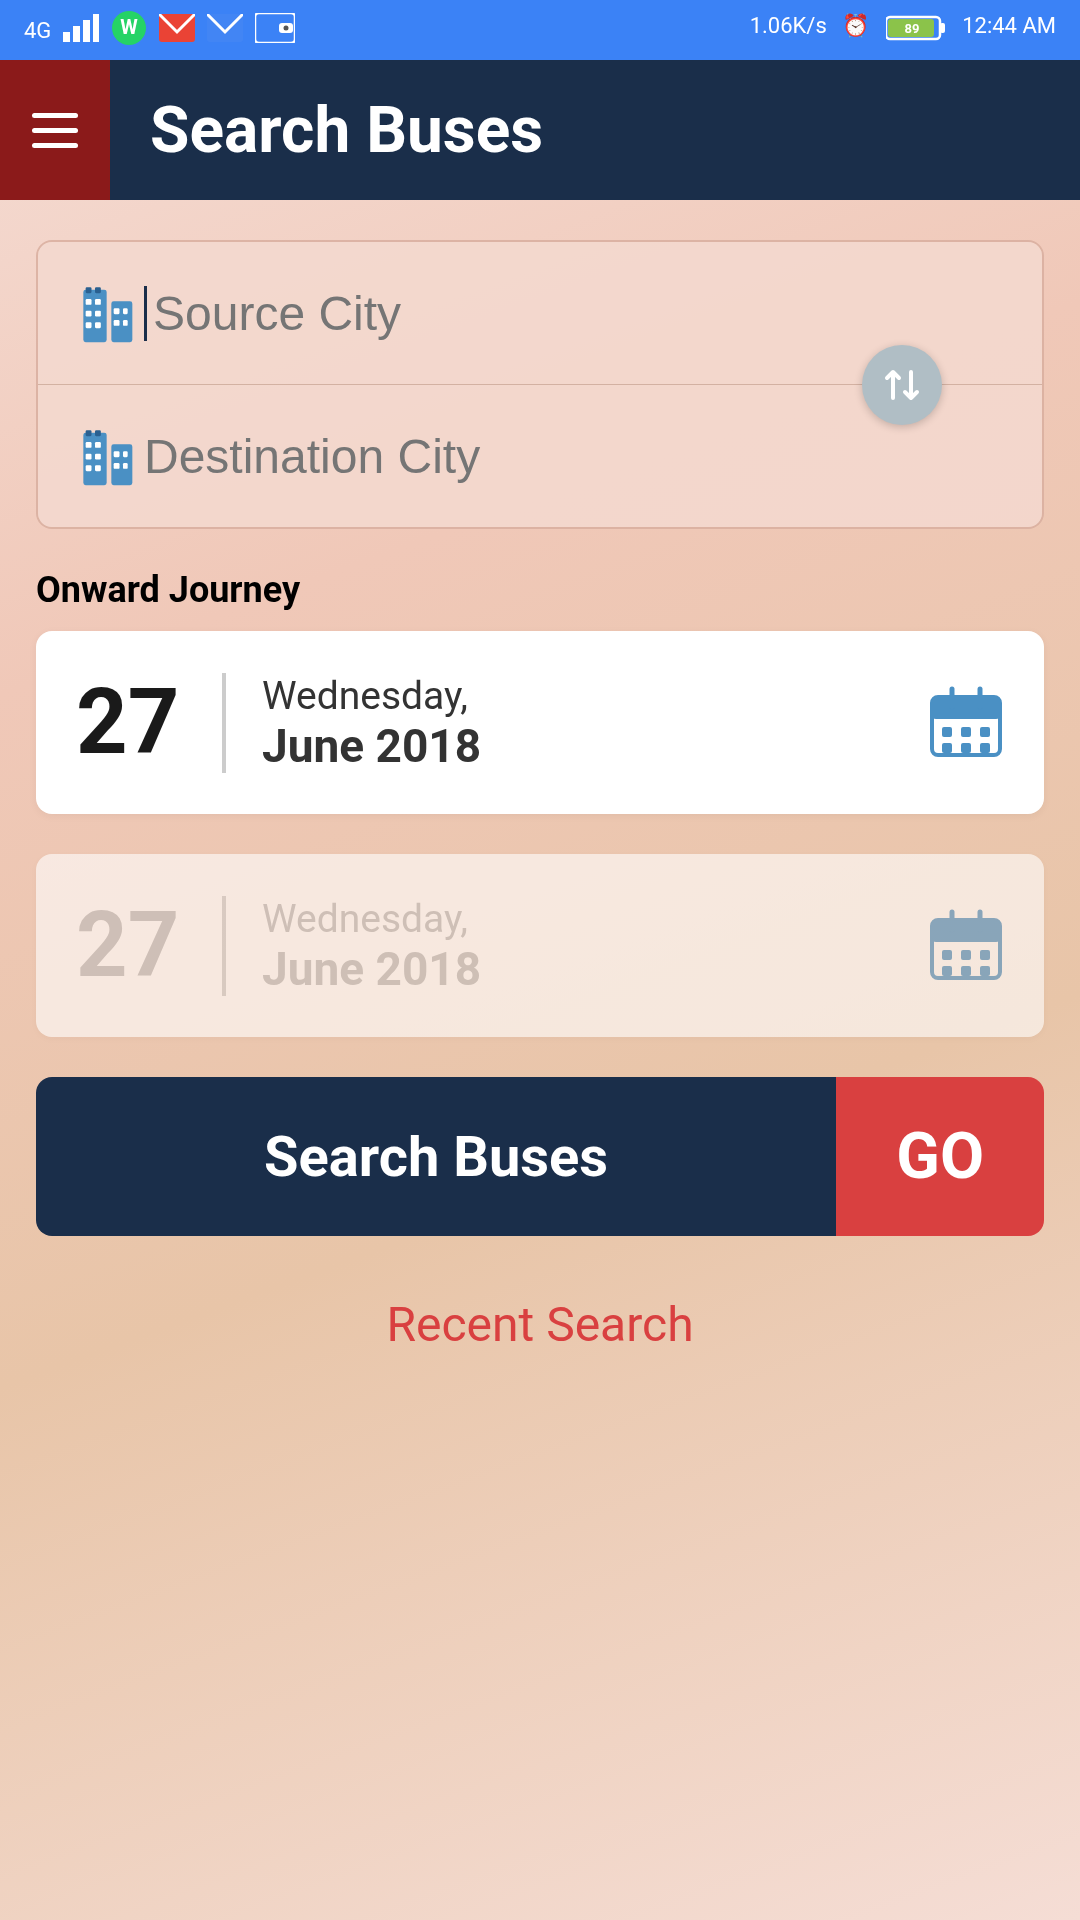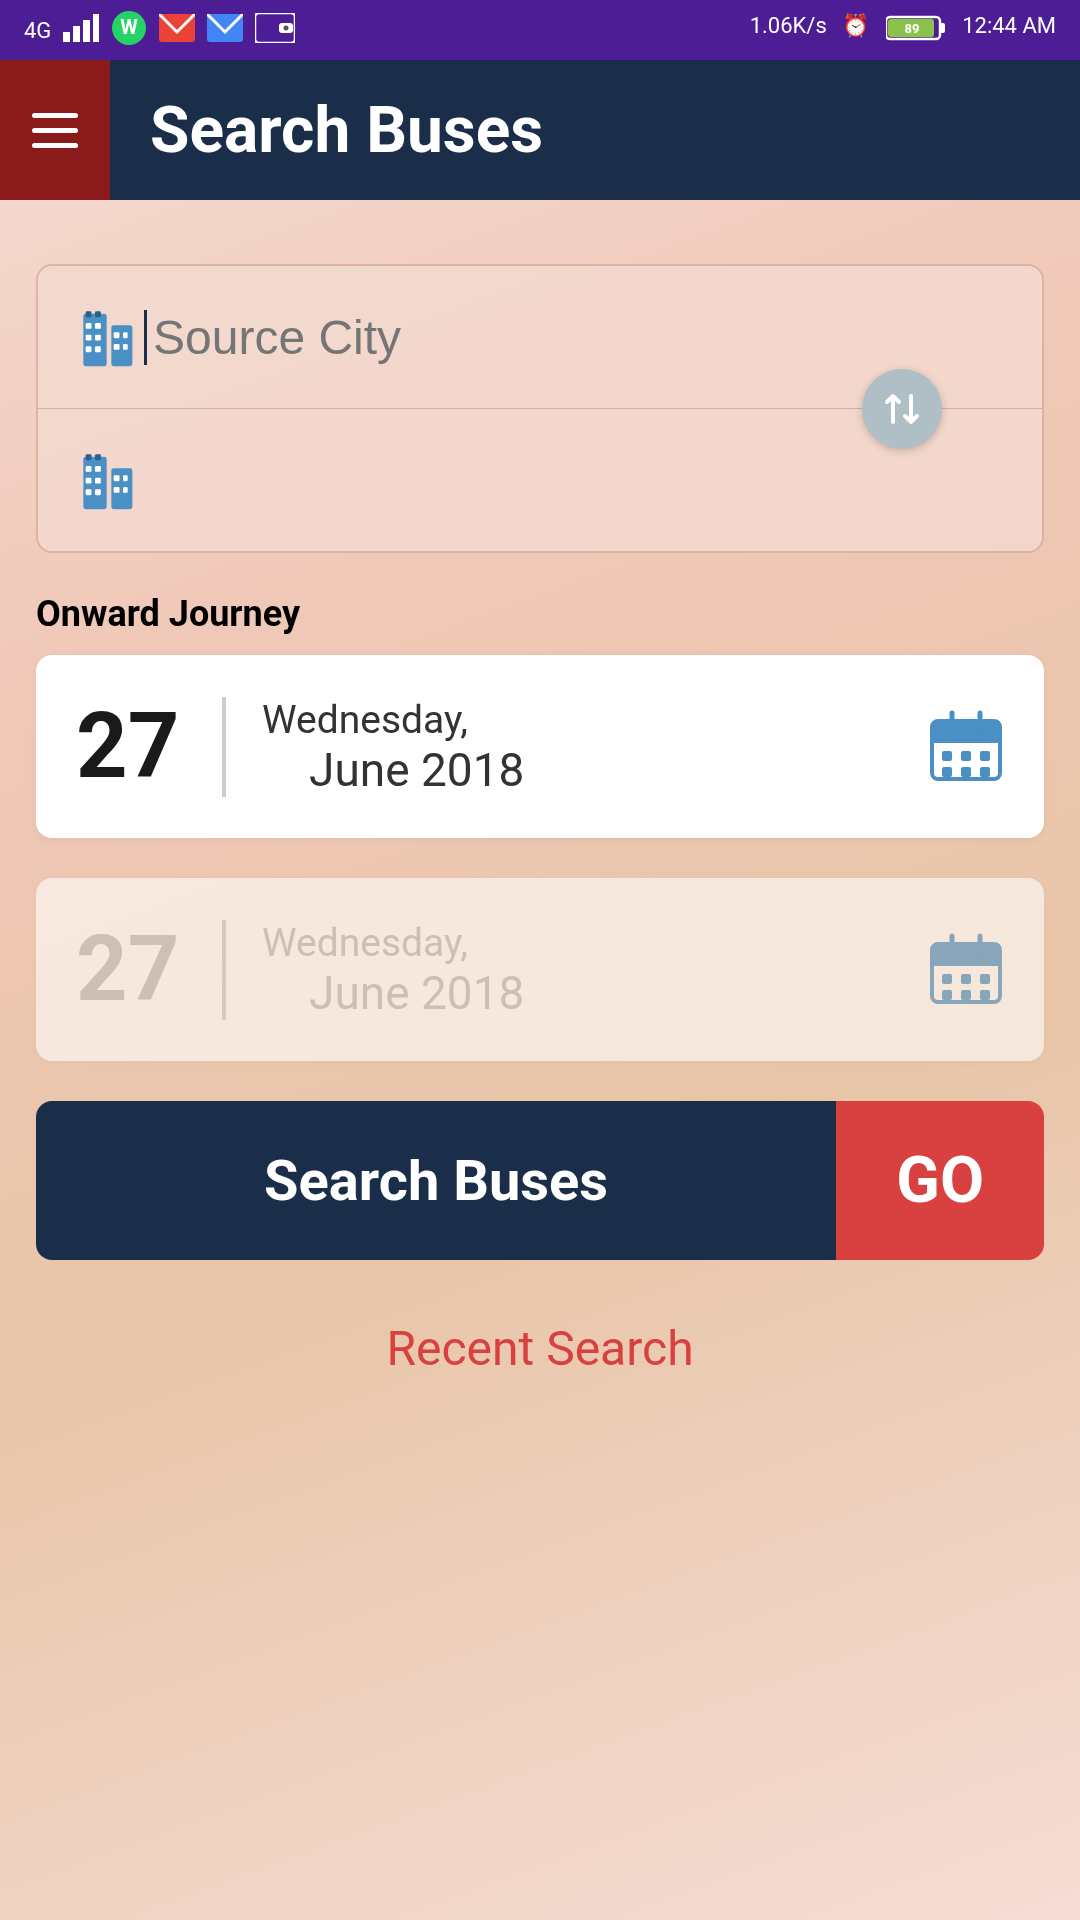--- a/index.html
+++ b/index.html
@@ -14,21 +14,21 @@
       min-height: 1920px;
       font-family: 'Roboto', Arial, sans-serif;
       background: linear-gradient(160deg, #f5ddd5 0%, #f0c8b8 30%, #e8c5a8 60%, #f5ddd5 100%);
       overflow-x: hidden;
     }
 
     
     .status-bar {
       width: 100%;
       height: 60px;
-      background: #4c1d95;
+      background: #3b82f6;
       display: flex;
       align-items: center;
       justify-content: space-between;
       padding: 0 24px;
     }
 
     .status-left {
       display: flex;
       align-items: center;
       gap: 12px;
@@ -87,21 +87,20 @@
     }
 
     
     .city-container {
       background: rgba(240, 210, 200, 0.7);
       border: 2px solid rgba(200, 150, 130, 0.5);
       border-radius: 16px;
       overflow: hidden;
       position: relative;
       margin-bottom: 40px;
-      margin-top: 24px;
     }
 
     .city-input-row {
       display: flex;
       align-items: center;
       padding: 36px 36px;
       background: rgba(245, 220, 210, 0.6);
     }
 
     .city-input-row:first-child {
@@ -195,22 +194,21 @@
     }
 
     .date-card.dimmed .date-weekday,
     .date-card.dimmed .date-monthyear {
       color: #bbb;
     }
 
     .date-monthyear {
       font-size: 46px;
       color: #333;
-      font-weight: 400;
-      margin-left: 47px;
+      font-weight: 700;
     }
 
     
     .search-btn-container {
       display: flex;
       border-radius: 16px;
       overflow: hidden;
       margin-bottom: 40px;
       cursor: pointer;
     }
@@ -358,20 +356,21 @@
         <rect x="18" y="18" width="5" height="5" fill="white" rx="1"></rect>
         <rect x="10" y="28" width="5" height="5" fill="white" rx="1"></rect>
         <rect x="18" y="28" width="5" height="5" fill="white" rx="1"></rect>
         <rect x="10" y="38" width="5" height="5" fill="white" rx="1"></rect>
         <rect x="18" y="38" width="5" height="5" fill="white" rx="1"></rect>
         <rect x="34" y="26" width="5" height="5" fill="white" rx="1"></rect>
         <rect x="42" y="26" width="4" height="5" fill="white" rx="1"></rect>
         <rect x="34" y="36" width="5" height="5" fill="white" rx="1"></rect>
         <rect x="42" y="36" width="4" height="5" fill="white" rx="1"></rect>
       </svg>
+      <input type="text" class="city-input" placeholder="Destination City" style="">
     </div>
 
     <div class="swap-btn">
       <svg width="46" height="46" viewBox="0 0 46 46" fill="none">
         <path d="M14 10 L14 36 M14 10 L8 16 M14 10 L20 16" stroke="white" stroke-width="4" stroke-linecap="round" stroke-linejoin="round"></path>
         <path d="M32 36 L32 10 M32 36 L26 30 M32 36 L38 30" stroke="white" stroke-width="4" stroke-linecap="round" stroke-linejoin="round"></path>
       </svg>
     </div>
   </div>
 

